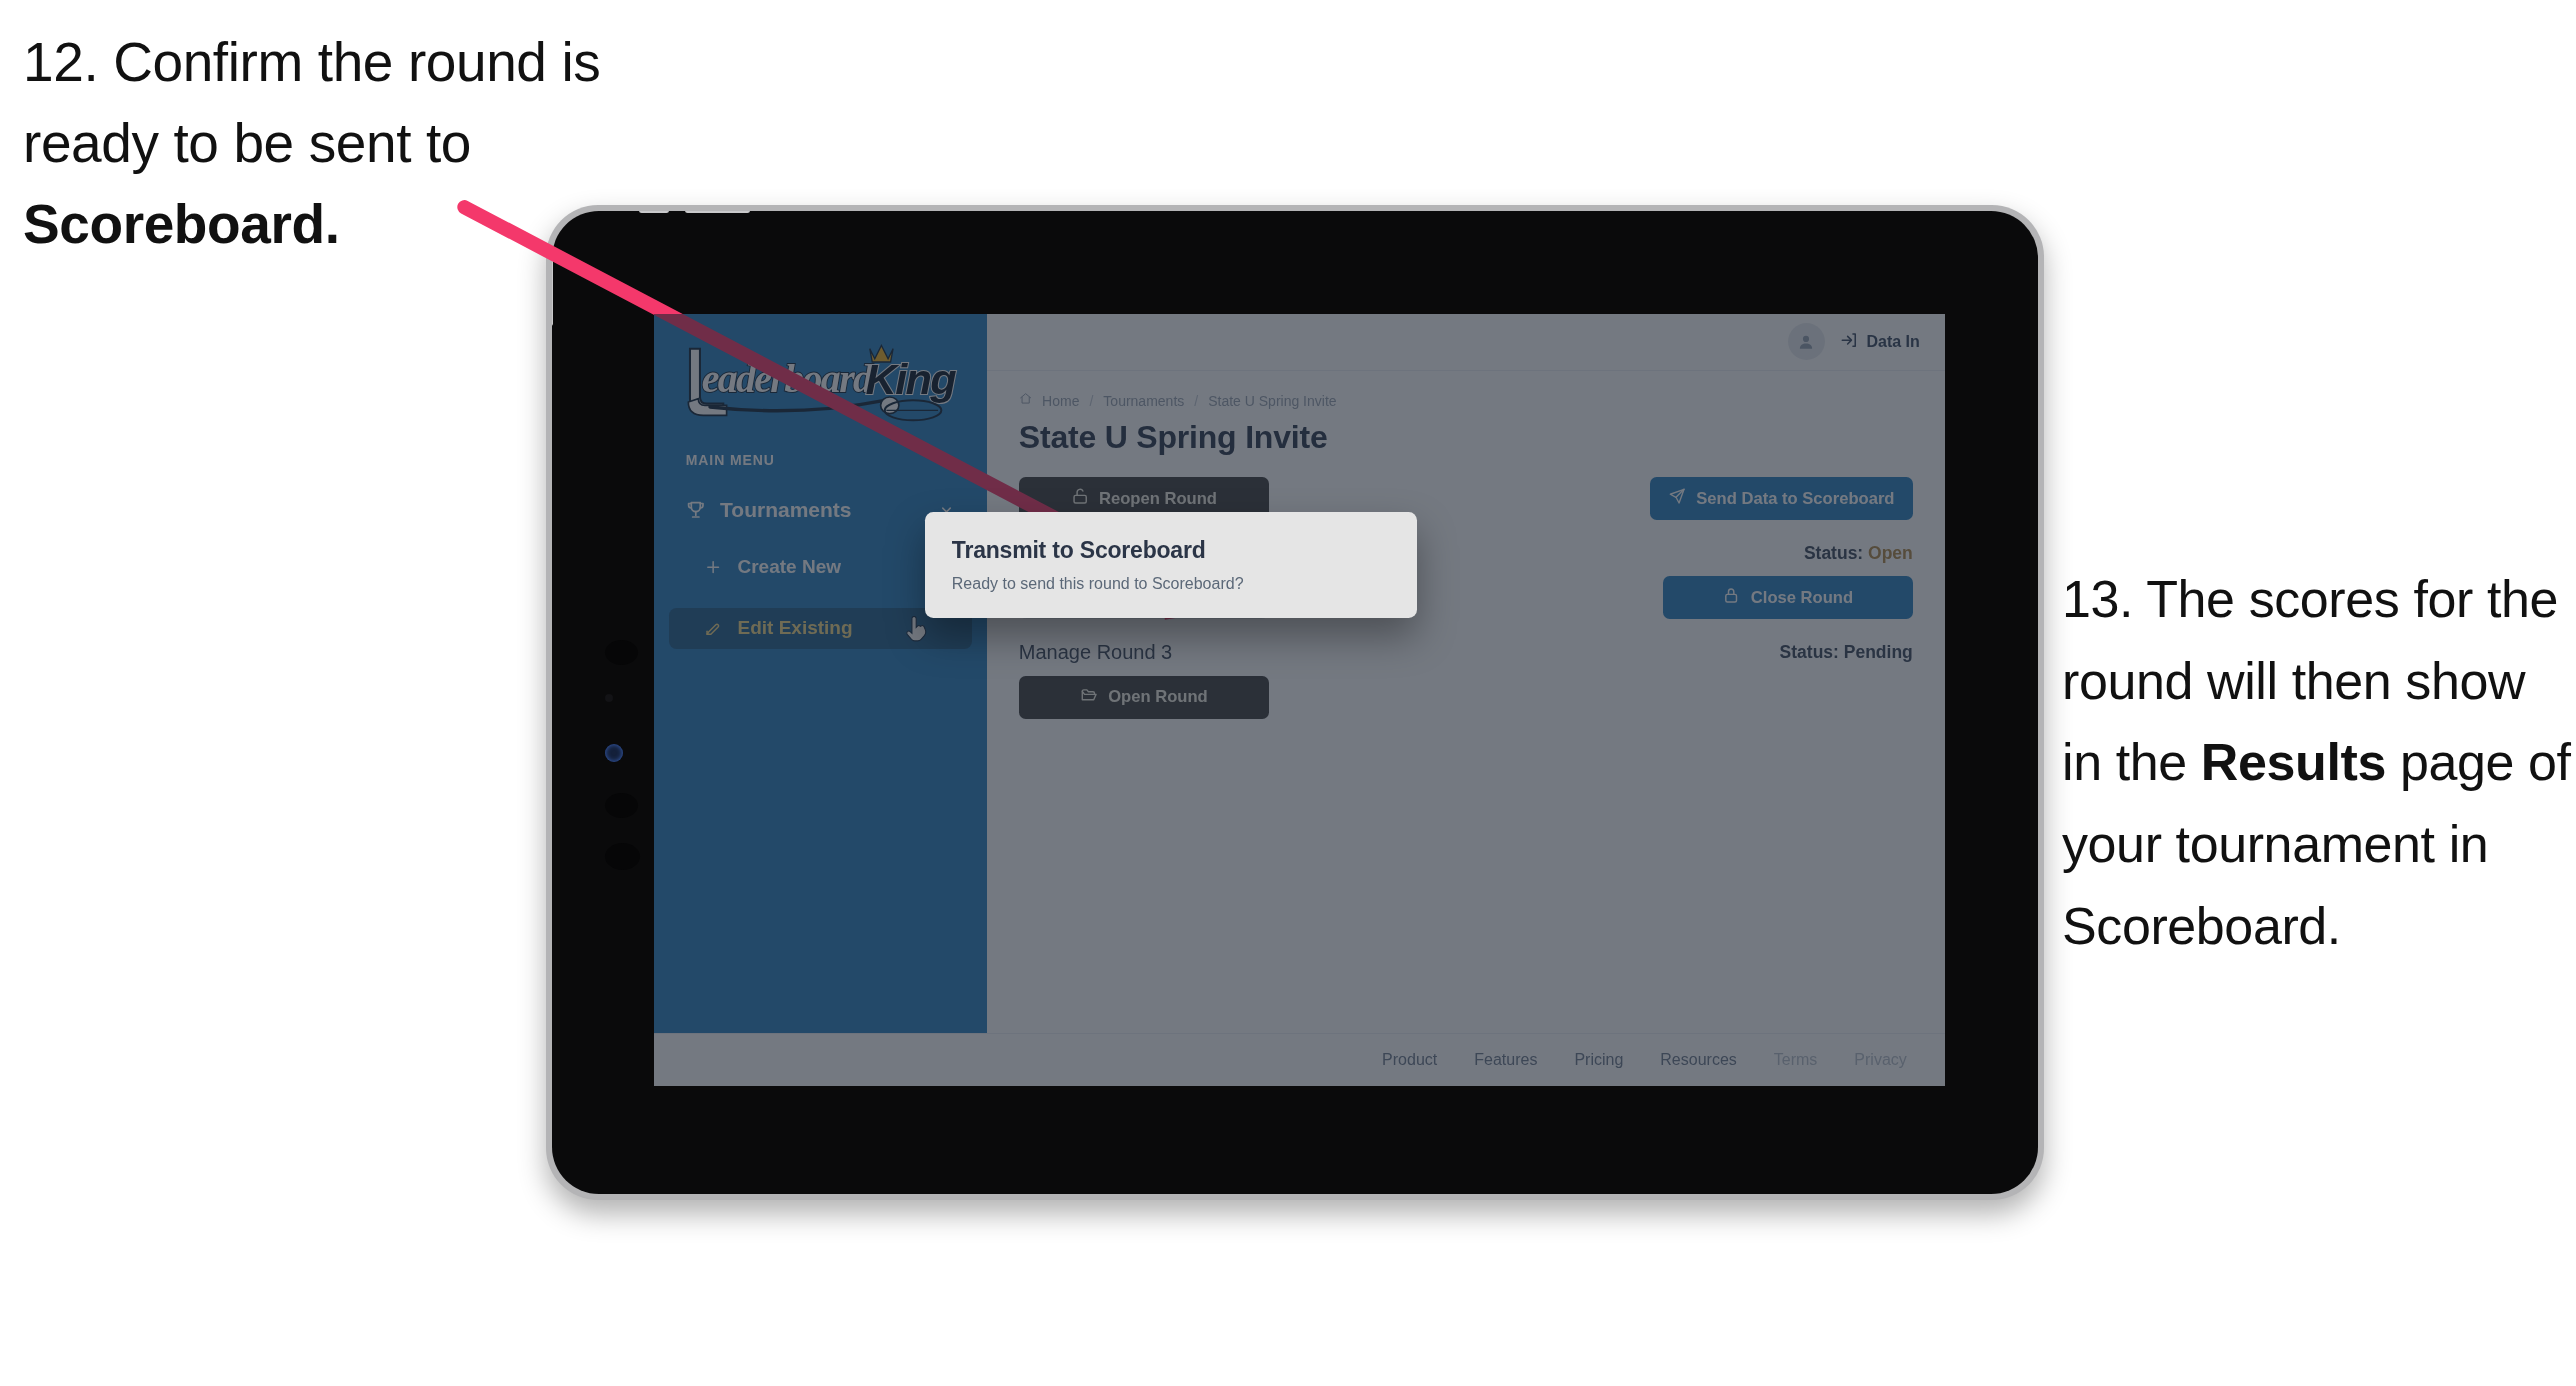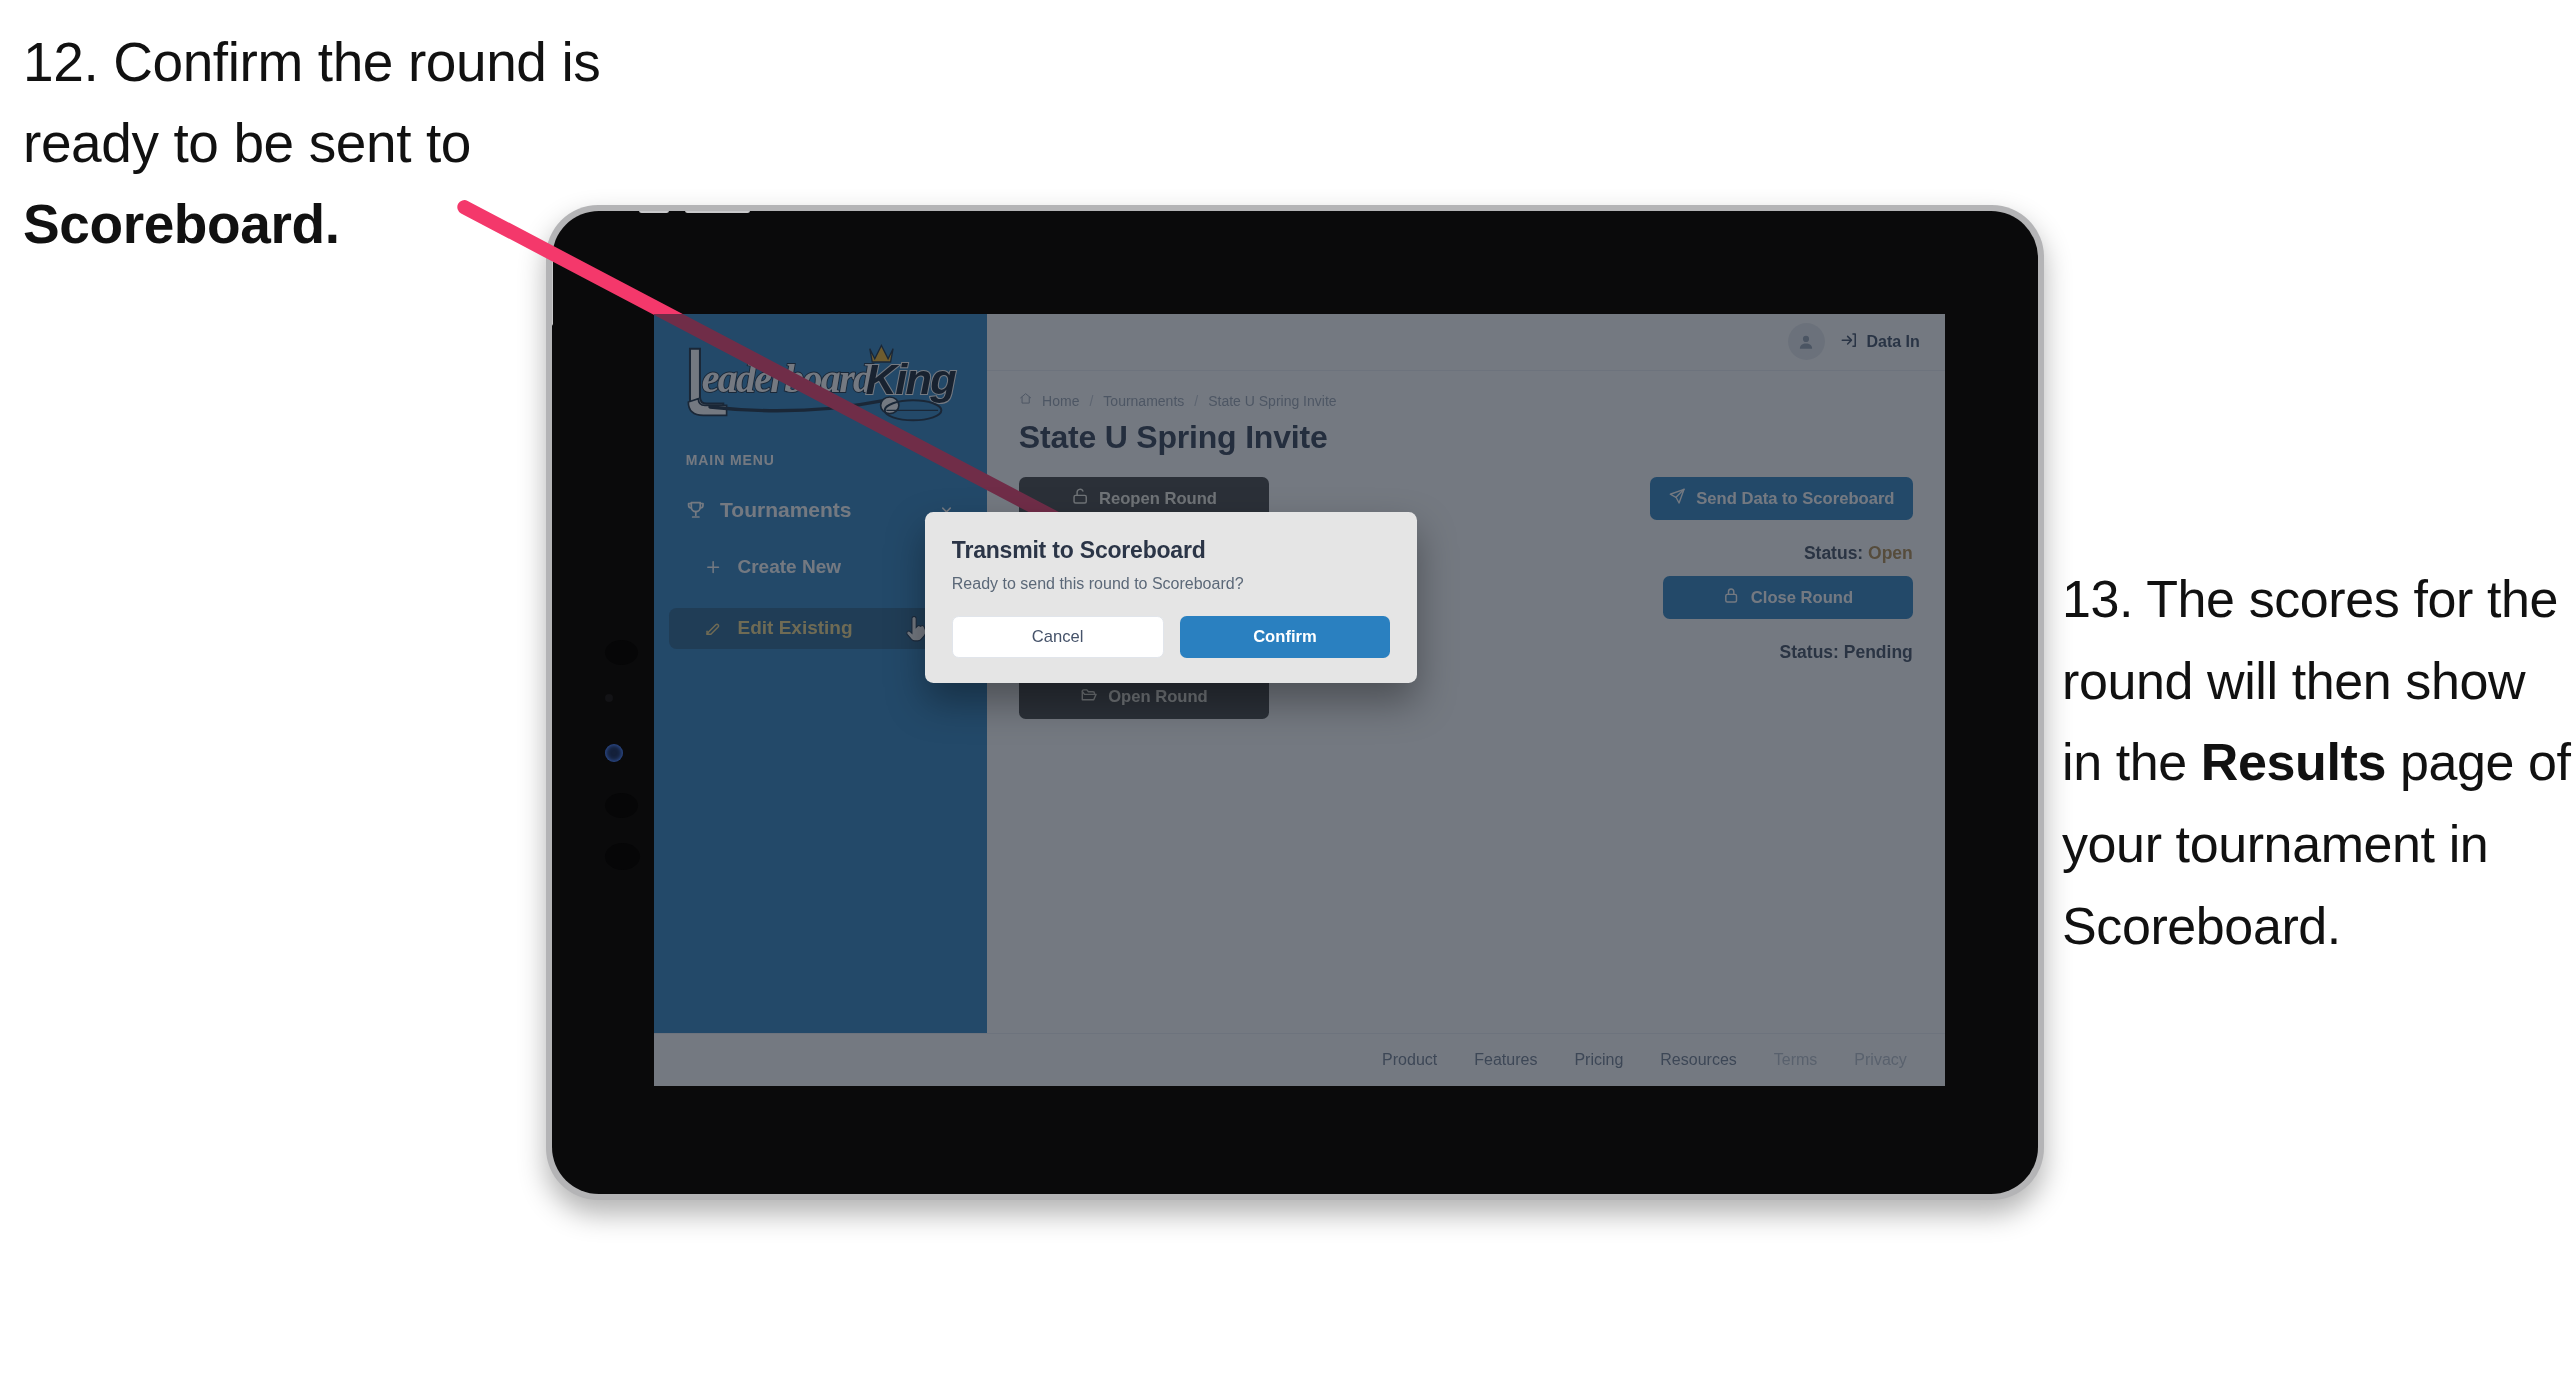--- a/index.html
+++ b/index.html
@@ -398,24 +398,20 @@
           <span class="foot-link">Resources</span>
           <span class="foot-link muted">Terms</span>
           <span class="foot-link muted">Privacy</span>
         </div>
 
         <div id="overlay"></div>
 
         <div id="modal">
           <div id="modal-title">Transmit to Scoreboard</div>
           <div id="modal-text">Ready to send this round to Scoreboard?</div>
-          <div id="modal-actions">
-            <div class="m-btn" id="btn-cancel">Cancel</div>
-            <div class="m-btn" id="btn-confirm">Confirm</div>
-          </div>
         </div>
 
       </div>
     </div>
   </div>
 
   <svg id="arrow-svg" viewBox="0 0 3096 1666" xmlns="http://www.w3.org/2000/svg">
     <g>
       <line x1="558" y1="249" x2="1415" y2="700" stroke="#F4386B" stroke-width="17" stroke-linecap="round"></line>
       <polygon points="1472,733 1390,660 1400,745" fill="#F4386B"></polygon>

